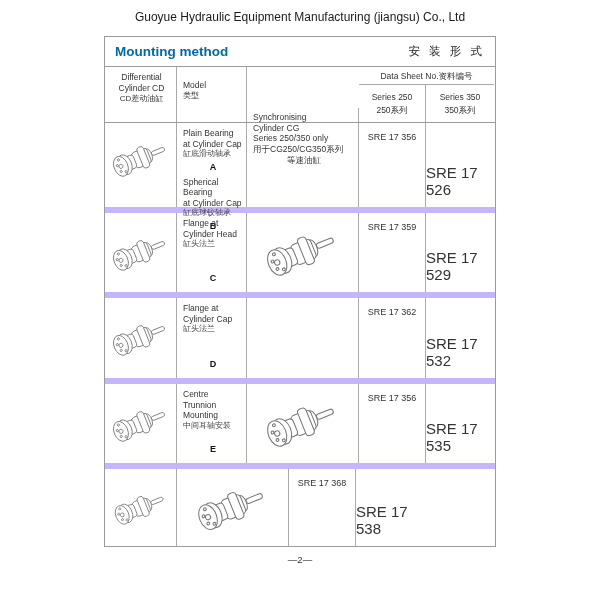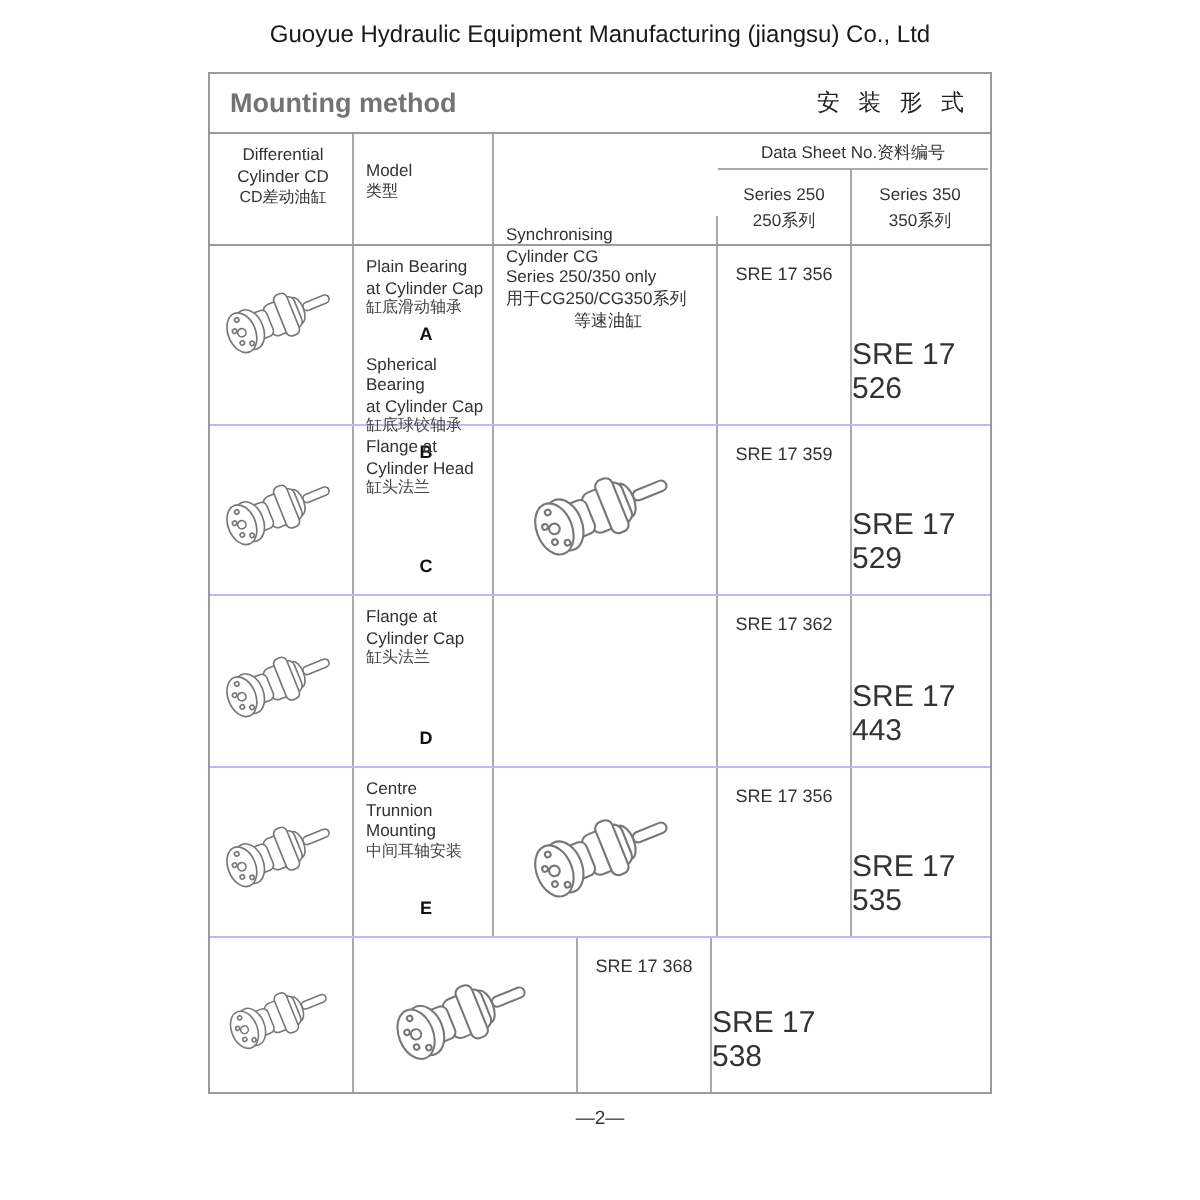--- a/index.html
+++ b/index.html
@@ -4,38 +4,38 @@
 <style>
   html,body{margin:0;padding:0;background:#fff;}
   .page{position:relative;width:600px;height:600px;background:#fff;
         font-family:"Liberation Sans","DejaVu Sans",sans-serif;color:#333;overflow:hidden;}
   .company-title{position:absolute;top:10px;left:0;width:100%;text-align:center;
         font-size:12px;color:#1a1a1a;}
   .doc-table{position:absolute;left:104px;top:36px;width:392px;height:511px;
         border:1px solid #9b9b9b;box-sizing:border-box;background:#fff;}
   .title-row{display:flex;justify-content:space-between;align-items:center;height:30px;
         border-bottom:1px solid #9b9b9b;padding:0 10px;box-sizing:border-box;}
-  .title-en{font-weight:bold;font-size:13.5px;color:#737373;}
+  .title-en{font-weight:bold;font-size:13.5px;color:#0369a1;}
   .title-zh{font-size:11.5px;letter-spacing:3px;color:#222;text-align:center;}
   .head-row{display:flex;height:56px;border-bottom:1px solid #9b9b9b;box-sizing:border-box;}
   .cell{border-right:1px solid #aaa;box-sizing:border-box;}
   .cell:last-child{border-right:none;}
   .c1{width:72px;text-align:center;} .c2{width:70px;} .c3{width:112px;} .c4{width:67px;} .c5{width:67px;}
   .hc{font-size:8.5px;line-height:1.3;padding:5px 4px 0 6px;color:#333;}
   .hc .zh{font-size:8px;}
   .hc3{text-align:left;padding:4px 3px 0 6px;font-size:8.5px;line-height:1.25;margin-top:41px;}
   .hc3 .center{text-align:center;}
   .ds-col{width:135px;display:flex;flex-direction:column;box-sizing:border-box;}
   .ds-top{height:18px;border-bottom:1px solid #aaa;text-align:center;font-size:8.5px;
         line-height:18px;box-sizing:border-box;}
   .ds-sub{flex:1;display:flex;}
   .ds-sub .sc{width:67px;border-right:1px solid #aaa;text-align:center;font-size:8.5px;
         padding-top:6px;line-height:1.5;box-sizing:border-box;}
   .ds-sub .sc:last-child{border-right:none;width:68px;}
-  .body-row{display:flex;border-bottom:1px solid #c4b5fd;box-sizing:border-box;}
+  .body-row{display:flex;border-bottom:6px solid #c4b5fd;box-sizing:border-box;}
   .body-row:last-child{border-bottom:none;}
   .r1{height:90px;} .r2{height:85px;} .r3{height:86px;} .r4{height:85px;} .r5{height:77px;}
   .c-img{display:flex;align-items:center;justify-content:center;}
   .c-img.top{align-items:flex-start;padding-top:8px;}
   .c-model{display:flex;flex-direction:column;padding:5px 3px 8px 6px;font-size:8.5px;
         line-height:1.25;}
   .c-model .zh{font-size:8px;color:#444;}
   .letter{font-weight:bold;font-size:9px;text-align:center;color:#111;}
   .entry{display:flex;flex-direction:column;}
   .entry .letter{margin-top:3px;margin-bottom:3px;}
@@ -174,21 +174,21 @@
       </div>
       <div class="cell c2 c-model">
         <div>Flange at</div>
         <div>Cylinder Cap</div>
         <div class="zh">缸头法兰</div>
         <div class="letter bottom">D</div>
       </div>
       <div class="cell c3 c-cg"></div>
       <div class="cell c4 c-250">SRE 17 362</div>
       <div class="cell c5 c-350">
-        <span>SRE 17 443</span>
+        <span>SRE 17 532</span>
       </div>
     </div>
 
     <div class="body-row r4">
       <div class="cell c1 c-img">
         <svg class="cyl" width="62" height="56">
             <use href="#cyl" xlink:href="#cyl"></use>
           </svg>
       </div>
       <div class="cell c2 c-model">

